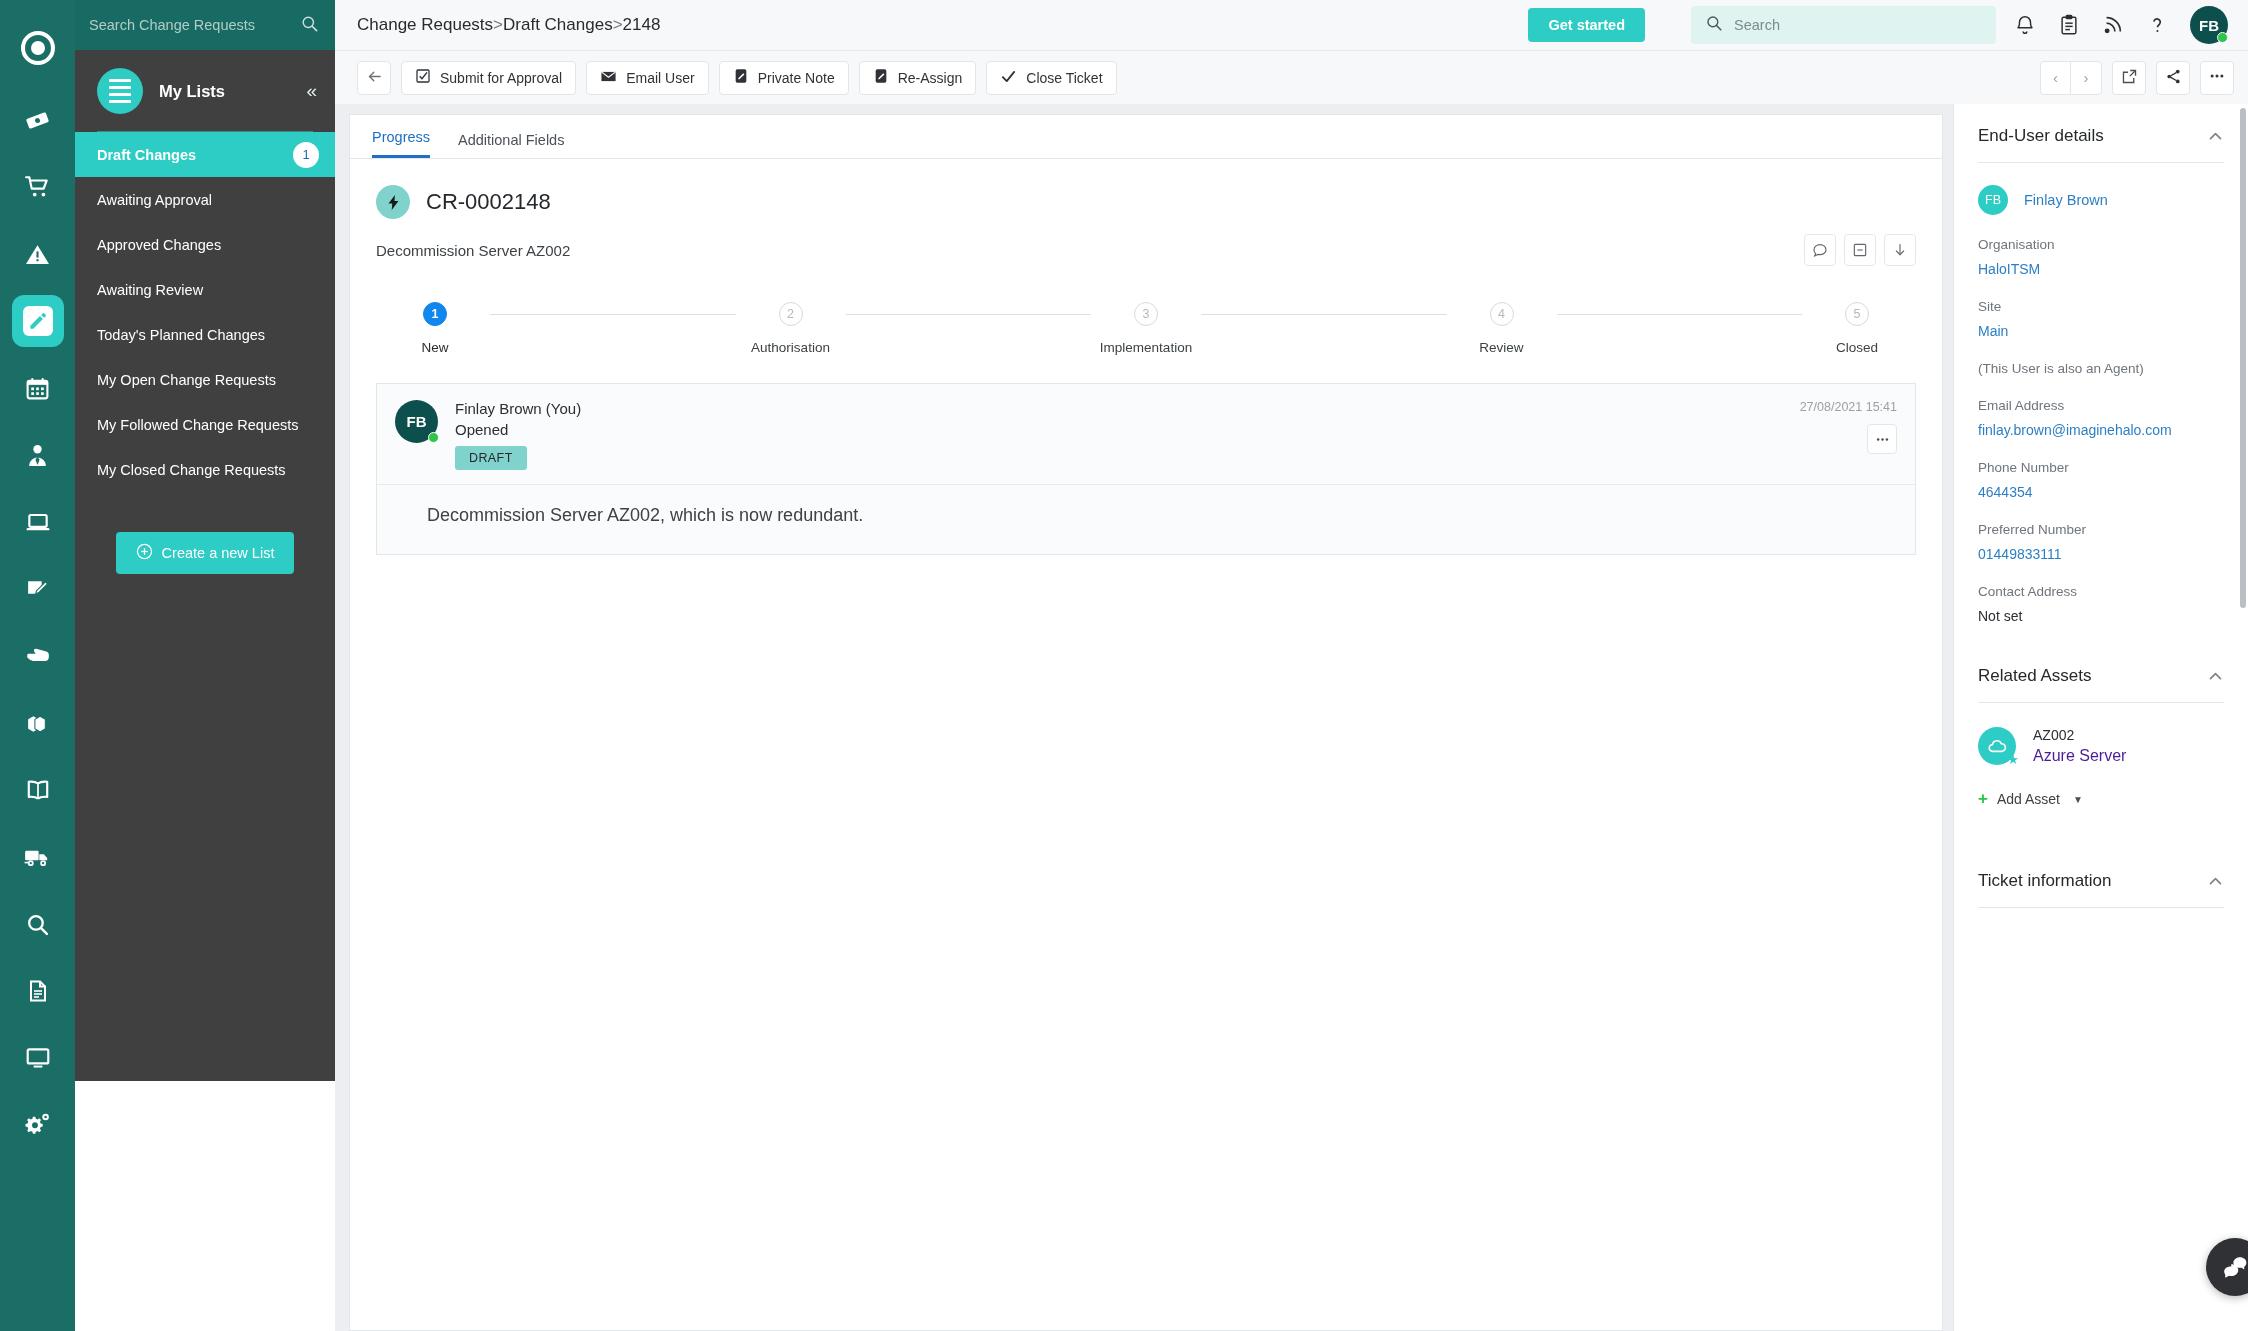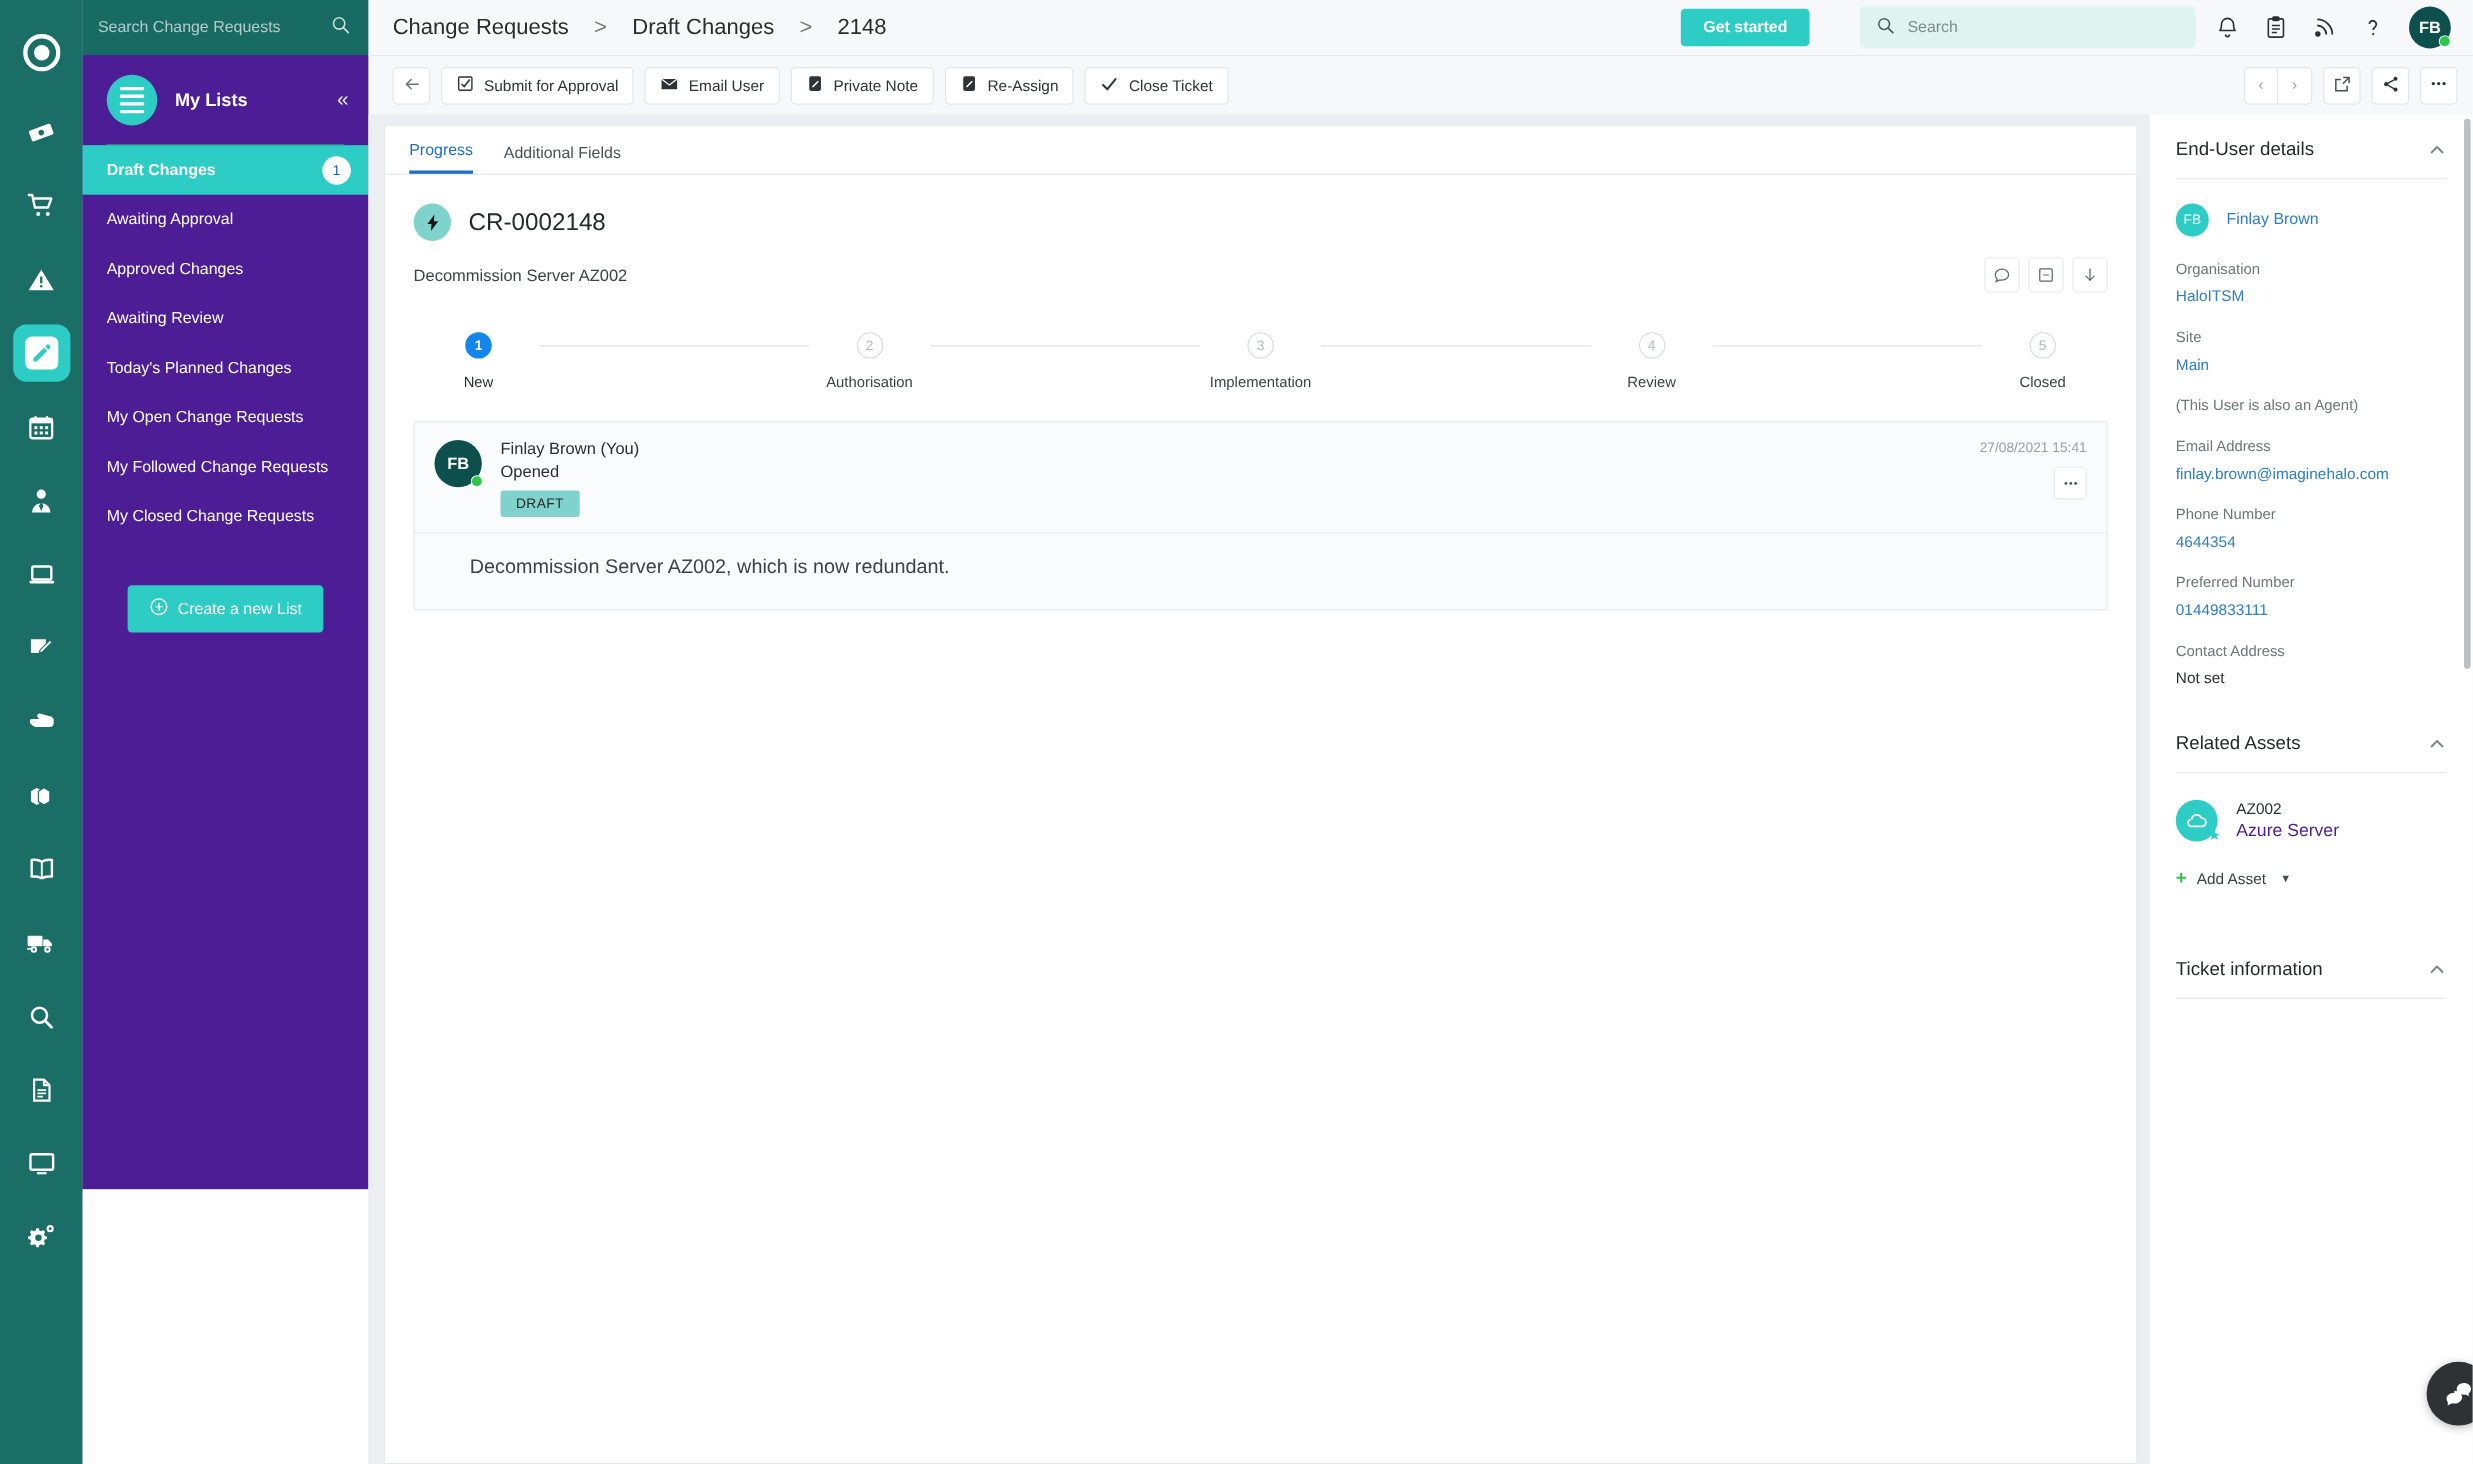--- a/index.html
+++ b/index.html
@@ -39,21 +39,21 @@
   }
   .lp-search {
     height: 50px; background: #176b62; display: flex; align-items: center;
     padding: 0 16px 0 14px; gap: 8px;
   }
   .lp-search-input {
     flex: 1; background: transparent; border: none; outline: none;
     color: #ffffff; font-size: 14.5px; font-family: "Liberation Sans", sans-serif;
   }
   .lp-search-input::placeholder { color: #b4ccc9; }
-  .lp-body { background: #4c1d95; flex: 1; display: flex; flex-direction: column; }
+  .lp-body { background: #404040; flex: 1; display: flex; flex-direction: column; }
   .lp-header {
     display: flex; align-items: center; padding: 18px 16px 0 22px; gap: 16px;
     position: relative;
   }
   .lp-burger {
     width: 46px; height: 46px; border-radius: 50%; background: #2dccc4;
     display: flex; align-items: center; justify-content: center; flex: 0 0 46px;
   }
   .lp-burger-lines { width: 22px; }
   .lp-burger-lines div { height: 3px; background: #fff; margin-bottom: 4px; border-radius: 1px;}
@@ -79,21 +79,21 @@
     display: flex; align-items: center; gap: 9px; cursor: pointer;
   }
 
   
   .maincol { flex: 1; height: 1331px; display: flex; flex-direction: column; min-width: 0; }
 
   .topbar {
     height: 50px; background: #f7f8fa; display: flex; align-items: center;
     padding: 0 12px 0 22px; gap: 0; flex: 0 0 50px;
   }
-  .breadcrumb { font-size: 20px; color: #2b2b2b; display: flex; align-items: flex-end; gap: 23px;}
+  .breadcrumb { font-size: 17px; color: #2b2b2b; display: flex; align-items: flex-end; gap: 0;}
   .bc-sep { color: #777; }
   .bc-item { cursor: pointer; }
   .topbar-spacer { flex: 1; }
   .btn-getstarted {
     background: #2dccc4; color: #fff; border: none; border-radius: 4px;
     padding: 9px 20px; font-size: 14.5px; font-weight: bold; cursor: pointer;
     font-family: "Liberation Sans", sans-serif; margin-right: 46px; text-align: right;
   }
   .topsearch {
     width: 305px; height: 38px; background: #dff3f1; border-radius: 4px;

